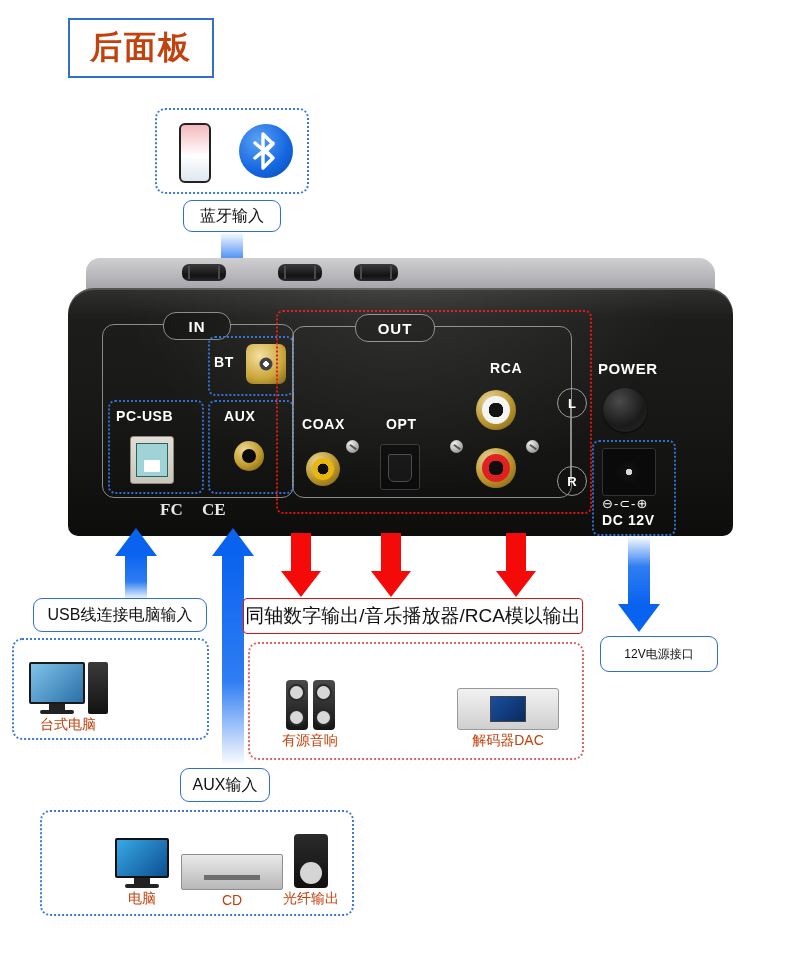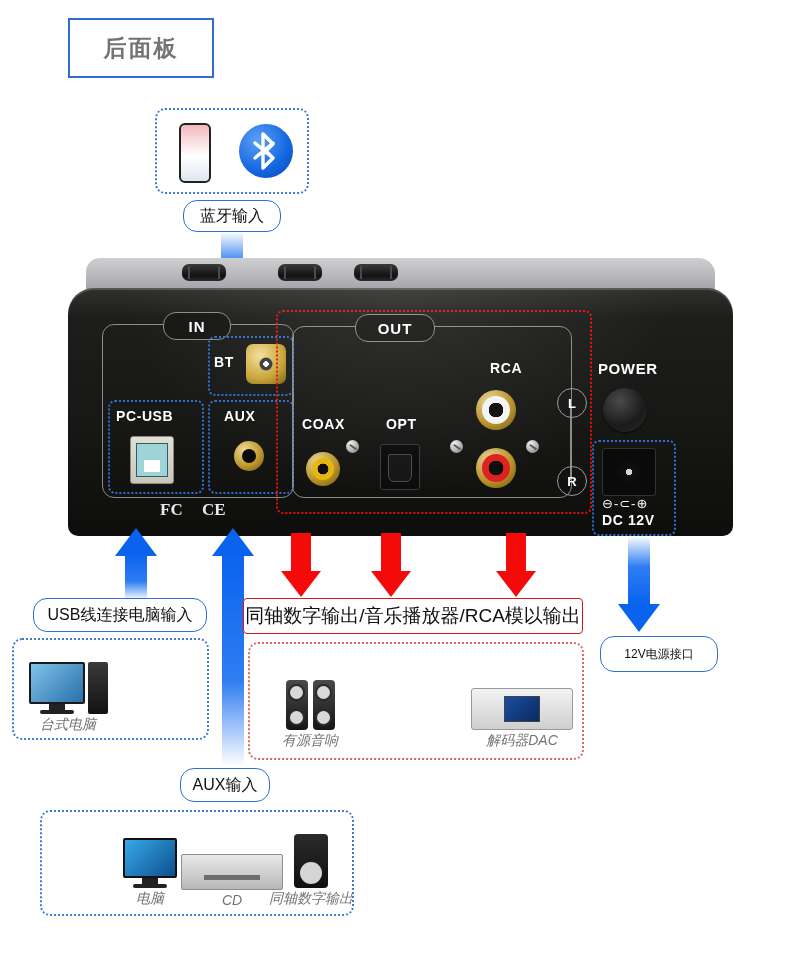--- a/index.html
+++ b/index.html
@@ -3,24 +3,24 @@
 <meta charset="utf-8">
 <style>
   html,body{margin:0;padding:0;background:#fff;}
   body{width:790px;height:954px;position:relative;overflow:hidden;
        font-family:"Liberation Sans","DejaVu Sans",sans-serif;}
   .abs{position:absolute;}
 
   
   #title-box{left:68px;top:18px;width:142px;height:56px;border:2px solid #2f6fd0;
       display:flex;align-items:center;justify-content:center;background:#fff;}
-  #title-box span{font-size:23px;font-weight:700;color:#737373;letter-spacing:2px;text-align:right;}
-
-  
-  .pill{border:1.6px solid #2f6fd0;border-radius:14px;background:#fff;
+  #title-box span{font-size:32px;font-weight:700;color:#c2410c;letter-spacing:2px;text-align:right;}
+
+  
+  .pill{border:1.6px solid #2f6fd0;border-radius:9px;background:#fff;
       display:flex;align-items:center;justify-content:center;color:#111;}
   .pill.red{border-color:#d81515;border-radius:4px;}
   .pill span{white-space:nowrap;}
 
   
   .dbox{border:2px dotted #3b78d8;border-radius:10px;background:#fff;}
   .dbox.red{border-color:#e06464;}
 
   
   .arrow{position:absolute;}
@@ -97,21 +97,21 @@
      box-shadow:0 1px 2px rgba(0,0,0,.8);}
   #dcjack{position:absolute;width:52px;height:46px;background:#0a0a0a;border:1px solid #333;border-radius:3px;}
   #dcjack:after{content:"";position:absolute;left:50%;top:50%;width:26px;height:26px;
      transform:translate(-50%,-50%);border-radius:50%;
      background:radial-gradient(circle,#d8d8d8 0 16%,#111 18%,#0a0a0a 70%,#2a2a2a);}
   .polar{position:absolute;color:#fff;font-size:13px;letter-spacing:1px;}
   .cert{position:absolute;color:#e8e8e8;font-size:17px;font-weight:700;font-family:"Liberation Serif",serif;}
 
   
   .thumb{position:relative;}
-  .cap{text-align:left;font-size:14px;color:#737373;margin-top:2px;white-space:nowrap;font-style:italic;}
+  .cap{text-align:left;font-size:14px;color:#c2410c;margin-top:2px;white-space:nowrap;}
   .celldiv{display:flex;flex-direction:column;align-items:center;justify-content:flex-end;}
 
   .mon{width:52px;height:38px;background:linear-gradient(135deg,#7fc4ea,#2a6fa8);border:2px solid #1a1a1a;border-radius:2px;}
   .mon-stand{width:16px;height:6px;background:#222;margin:0 auto;}
   .mon-base{width:34px;height:4px;background:#222;margin:0 auto;border-radius:2px;}
   .tower{width:20px;height:52px;background:linear-gradient(180deg,#3a3a3a,#121212);border-radius:2px;}
   .lap-screen{width:62px;height:38px;background:linear-gradient(135deg,#1f6fd0,#0b3f86);border:2px solid #111;border-radius:2px;}
   .lap-base{width:74px;height:5px;background:#d9b97a;border-radius:0 0 3px 3px;}
   .phone{width:26px;height:52px;border:2px solid #222;border-radius:6px;
      background:linear-gradient(180deg,#f3b8bd,#ffffff 55%,#dfe7ef);}
@@ -286,42 +286,42 @@
           <b></b>
           <b></b>
         </div>
         <div class="spk">
           <b></b>
           <b></b>
         </div>
     </div>
     <div class="cap">有源音响</div>
   </div>
-  <div class="abs celldiv" style="left:218px;top:8px;width:108px;height:98px;">
+  <div class="abs celldiv" style="left:204px;top:8px;width:108px;height:98px;">
     <div class="thumb dac">
         <i></i>
       </div>
     <div class="cap">解码器DAC</div>
   </div>
 </div>
 
 <div class="abs dbox" style="left:40px;top:810px;width:310px;height:102px;">
-  <div class="abs celldiv" style="left:78px;top:8px;width:60px;height:88px;">
+  <div class="abs celldiv" style="left:70px;top:8px;width:60px;height:88px;">
     <div class="thumb">
       <div class="pcmon"></div>
         <div class="mon-stand"></div>
         <div class="mon-base"></div>
     </div>
     <div class="cap">电脑</div>
   </div>
   <div class="abs celldiv" style="left:138px;top:8px;width:104px;height:88px;">
     <div class="thumb cd">
         <i></i>
       </div>
     <div class="cap">CD</div>
   </div>
   <div class="abs celldiv" style="left:238px;top:8px;width:62px;height:88px;">
     <div class="thumb mp3">
         <b></b>
       </div>
-    <div class="cap">同轴数字输出</div>
+    <div class="cap">光纤输出</div>
   </div>
 </div>
 
 </body></html>

